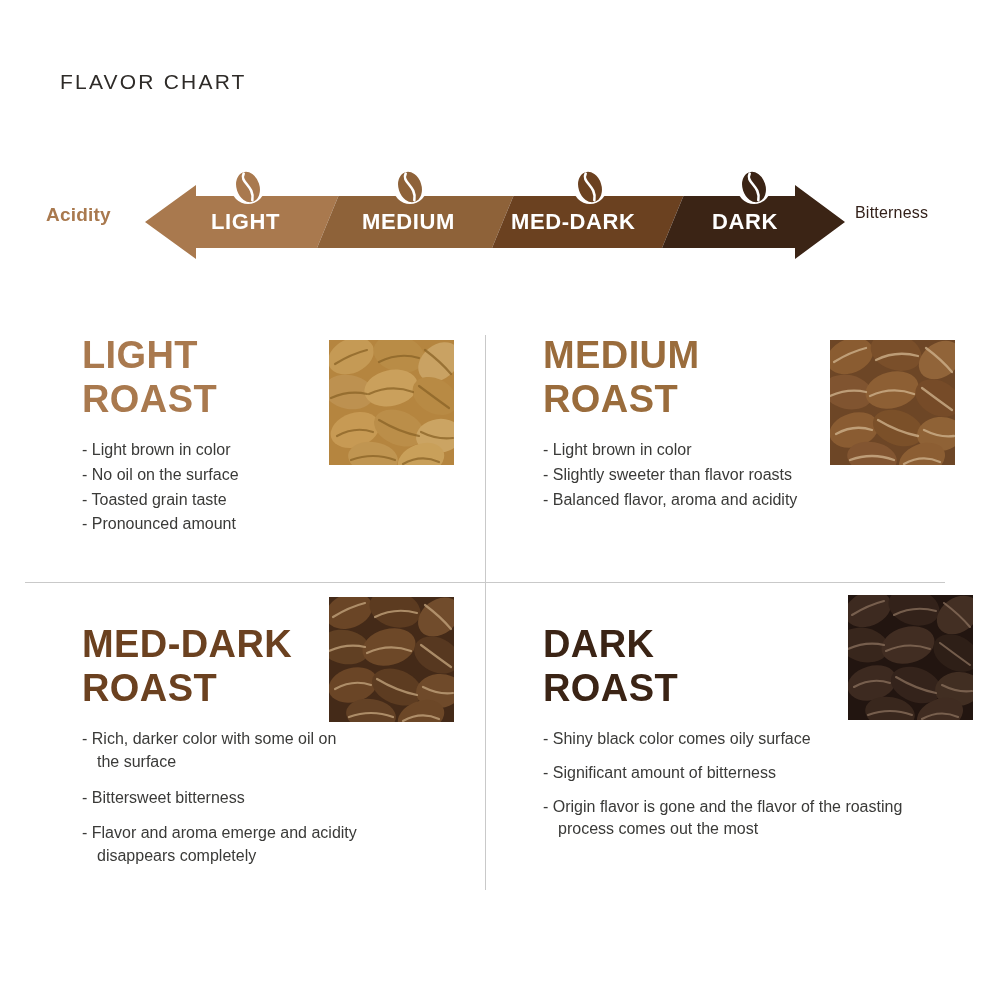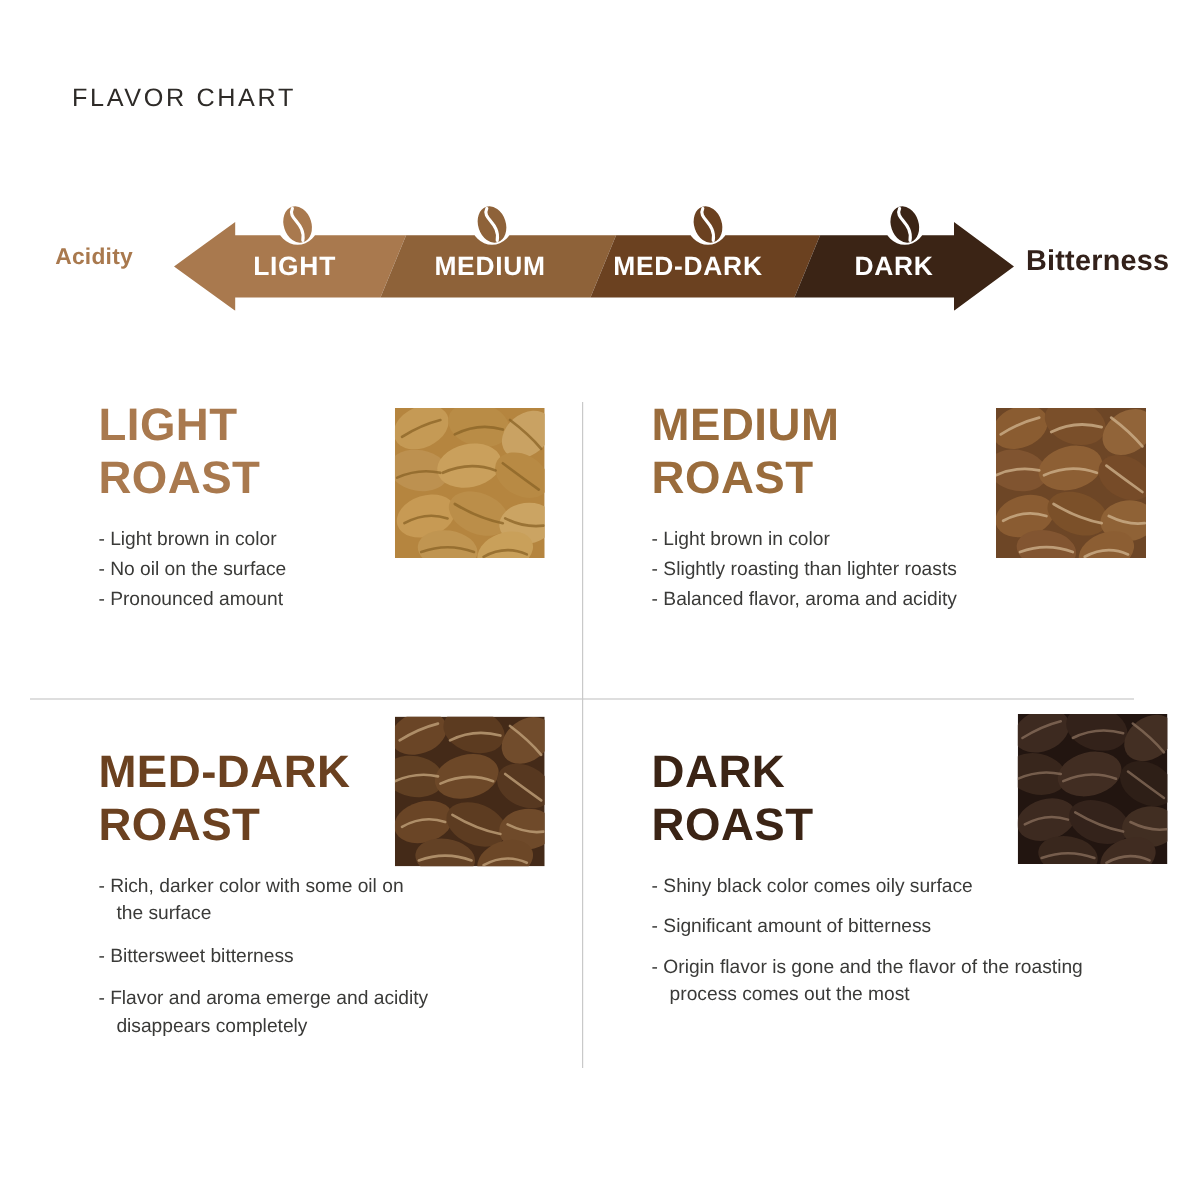--- a/index.html
+++ b/index.html
@@ -26,21 +26,21 @@
   
   #scale { position:absolute; left:0; top:160px; width:1001px; height:120px; }
 
   #acidity-label {
     position:absolute; left:46px; top:44px;
     font-size:19px; font-weight:700; color:#a9794e;
     letter-spacing:.2px;
   }
   #bitterness-label {
     position:absolute; left:855px; top:44px;
-    font-size:24px; font-weight:700; color:#33211a;
+    font-size:16px; font-weight:400; color:#33211a;
     letter-spacing:.2px;
   }
 
   #arrow-svg { position:absolute; left:0; top:0; }
 
   .seg-text {
     position:absolute;
     top:49px;
     font-size:22px;
     font-weight:700;
@@ -196,20 +196,21 @@
           <path d="M74 124 Q92 114 110 122"></path>
         </g>
       </g>
     </svg>
   </div>
   <div class="roast-heading" style="color:#a9794e">LIGHT
 ROAST</div>
   <ul class="roast-bullets">
     <li>- Light brown in color</li>
     <li>- No oil on the surface</li>
+    <li>- Toasted grain taste</li>
     <li>- Pronounced amount</li>
   </ul>
 </div>
 
 <div class="quadrant" id="quadrant-medium">
   <div class="bean-photo" id="photo-medium">
     <svg width="125" height="125" viewBox="0 0 125 125">
       <rect width="125" height="125" fill="#6d4626"></rect>
       <g>
         <ellipse cx="20" cy="16" rx="24" ry="17" fill="#8a5c31" transform="rotate(-22 20 16)"></ellipse>
@@ -236,21 +237,21 @@
           <path d="M20 120 Q42 112 64 120"></path>
           <path d="M74 124 Q92 114 110 122"></path>
         </g>
       </g>
     </svg>
   </div>
   <div class="roast-heading" style="color:#9a6c3c">MEDIUM
 ROAST</div>
   <ul class="roast-bullets">
     <li>- Light brown in color</li>
-    <li>- Slightly roasting than lighter roasts</li>
+    <li>- Slightly sweeter than flavor roasts</li>
     <li>- Balanced flavor, aroma and acidity</li>
   </ul>
 </div>
 
 <div class="quadrant" id="quadrant-meddark">
   <div class="bean-photo" id="photo-meddark">
     <svg width="125" height="125" viewBox="0 0 125 125">
       <rect width="125" height="125" fill="#442a18"></rect>
       <g>
         <ellipse cx="20" cy="14" rx="24" ry="17" fill="#6a4526" transform="rotate(-20 20 14)"></ellipse>

